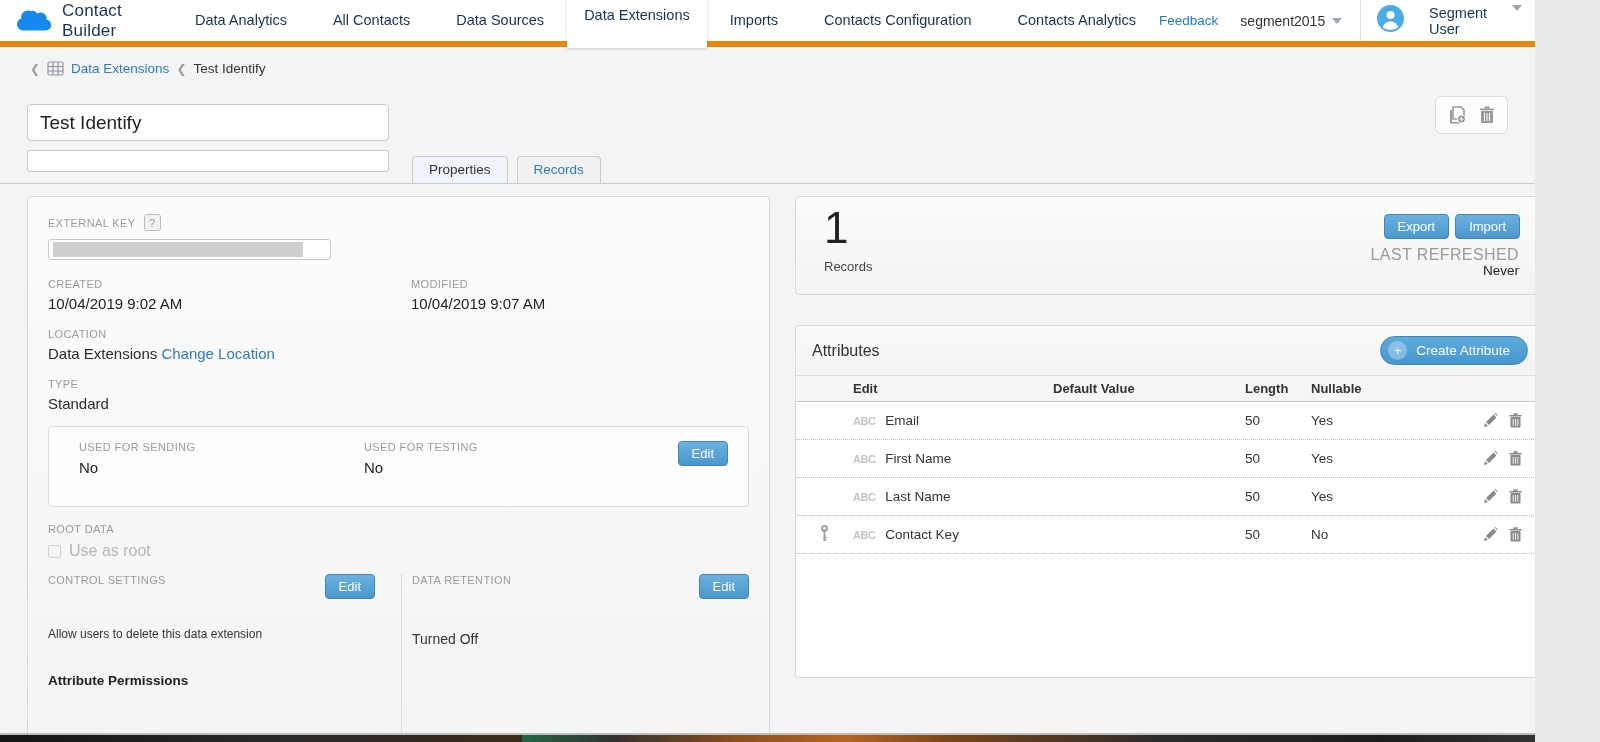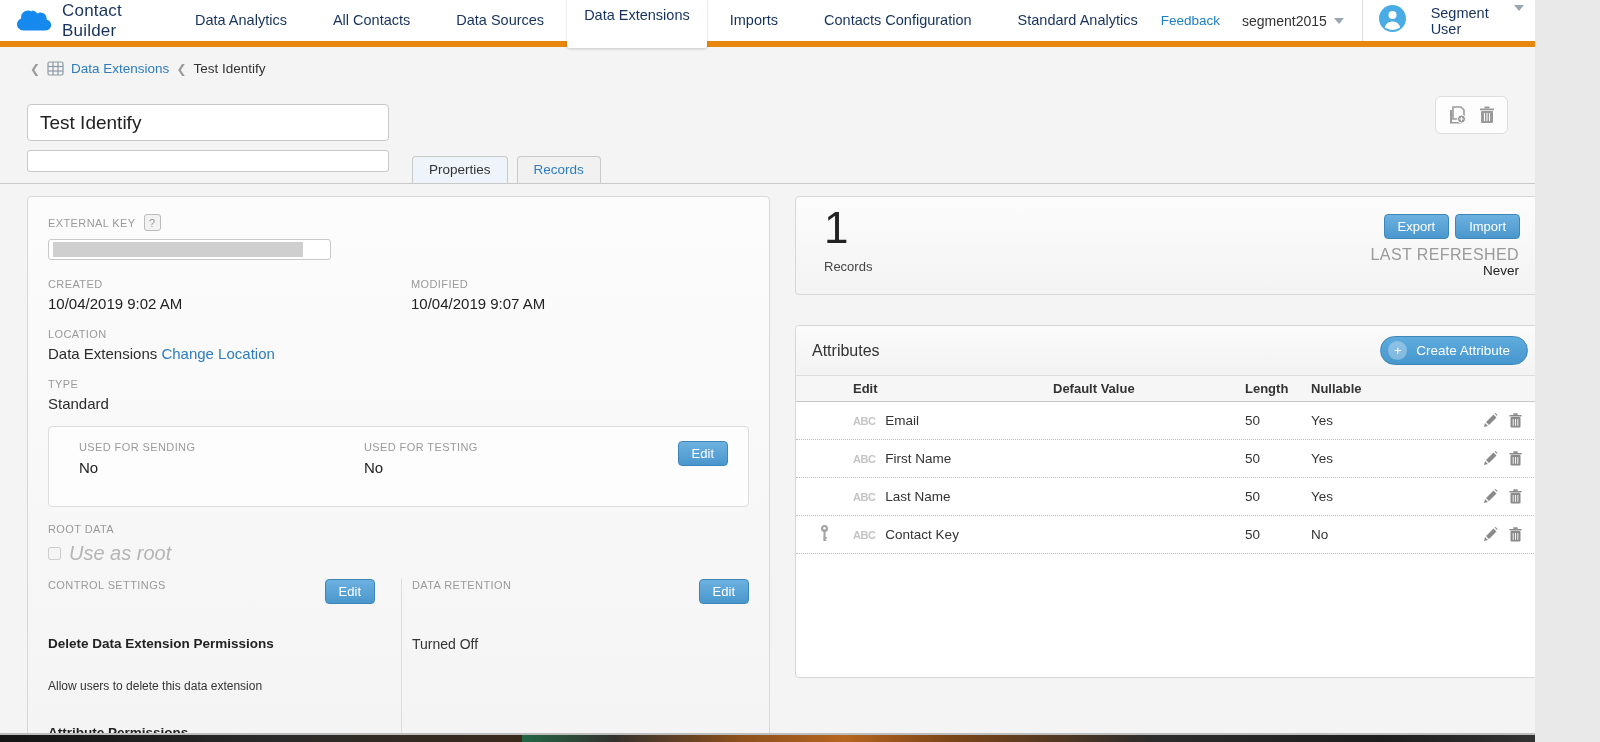--- a/index.html
+++ b/index.html
@@ -65,21 +65,21 @@
 
   .usage-box { margin-top:14px; border:1px solid #ddd; border-radius:4px; background:#fdfdfd; padding:14px 20px 30px 30px; display:flex; }
   .usage-col1 { width:285px; }
   .usage-col2 { flex:1; }
   .usage-value { font-size:15px; color:#222; margin-top:6px; }
 
   .btn { display:inline-block; background:linear-gradient(#6cb1e0,#4a97cd); border:1px solid #3f86b8; color:#fff; font-size:13px; border-radius:4px; padding:4px 13px; cursor:pointer; text-align:center; }
   .usage-edit { align-self:flex-start; }
 
   .root-row { display:flex; align-items:center; gap:8px; margin-top:7px; }
-  .root-label { font-size:20px; color:#b5b5b5;font-style:italic; }
+  .root-label { font-size:16px; color:#b5b5b5; }
 
   .settings-cols { display:flex; margin-top:14px; min-height:250px; }
   .settings-col-left { width:353px; padding-right:26px; }
   .settings-col-right { flex:1; border-left:1px solid #ddd; padding-left:10px; }
   .settings-head { display:flex; align-items:flex-start; justify-content:space-between; }
   .perm-title { font-size:13.5px; font-weight:bold; color:#222; margin-top:32px; }
   .perm-desc { font-size:12px; color:#333; margin-top:28px; }
   .retention-value { font-size:14px; color:#333; margin-top:32px; }
 
   
@@ -122,21 +122,21 @@
       </span>
       <span class="brand-title">Contact Builder</span>
     </div>
     <div class="nav">
       <div class="nav-item">Data Analytics</div>
       <div class="nav-item">All Contacts</div>
       <div class="nav-item">Data Sources</div>
       <div class="nav-item active">Data Extensions</div>
       <div class="nav-item">Imports</div>
       <div class="nav-item">Contacts Configuration</div>
-      <div class="nav-item">Standard Analytics</div>
+      <div class="nav-item">Contacts Analytics</div>
     </div>
     <div class="nav-right">
       <span class="feedback-link">Feedback</span>
       <span class="account-picker">
         <span>segment2015</span>
         <span class="caret"></span>
       </span>
       <span class="nav-divider"></span>
       <span class="user-chip">
         <span class="icon-btn">
@@ -259,21 +259,20 @@
         <span class="root-label">Use as root</span>
       </div>
     </div>
 
     <div class="settings-cols">
       <div class="settings-col-left">
         <div class="settings-head">
           <span class="micro-label">CONTROL SETTINGS</span>
           <span class="btn">Edit</span>
         </div>
-        <div class="perm-title">Delete Data Extension Permissions</div>
         <div class="perm-desc">Allow users to delete this data extension</div>
         <div class="perm-title">Attribute Permissions</div>
 
       </div>
       <div class="settings-col-right">
         <div class="settings-head">
           <span class="micro-label">DATA RETENTION</span>
           <span class="btn">Edit</span>
         </div>
         <div class="retention-value">Turned Off</div>

